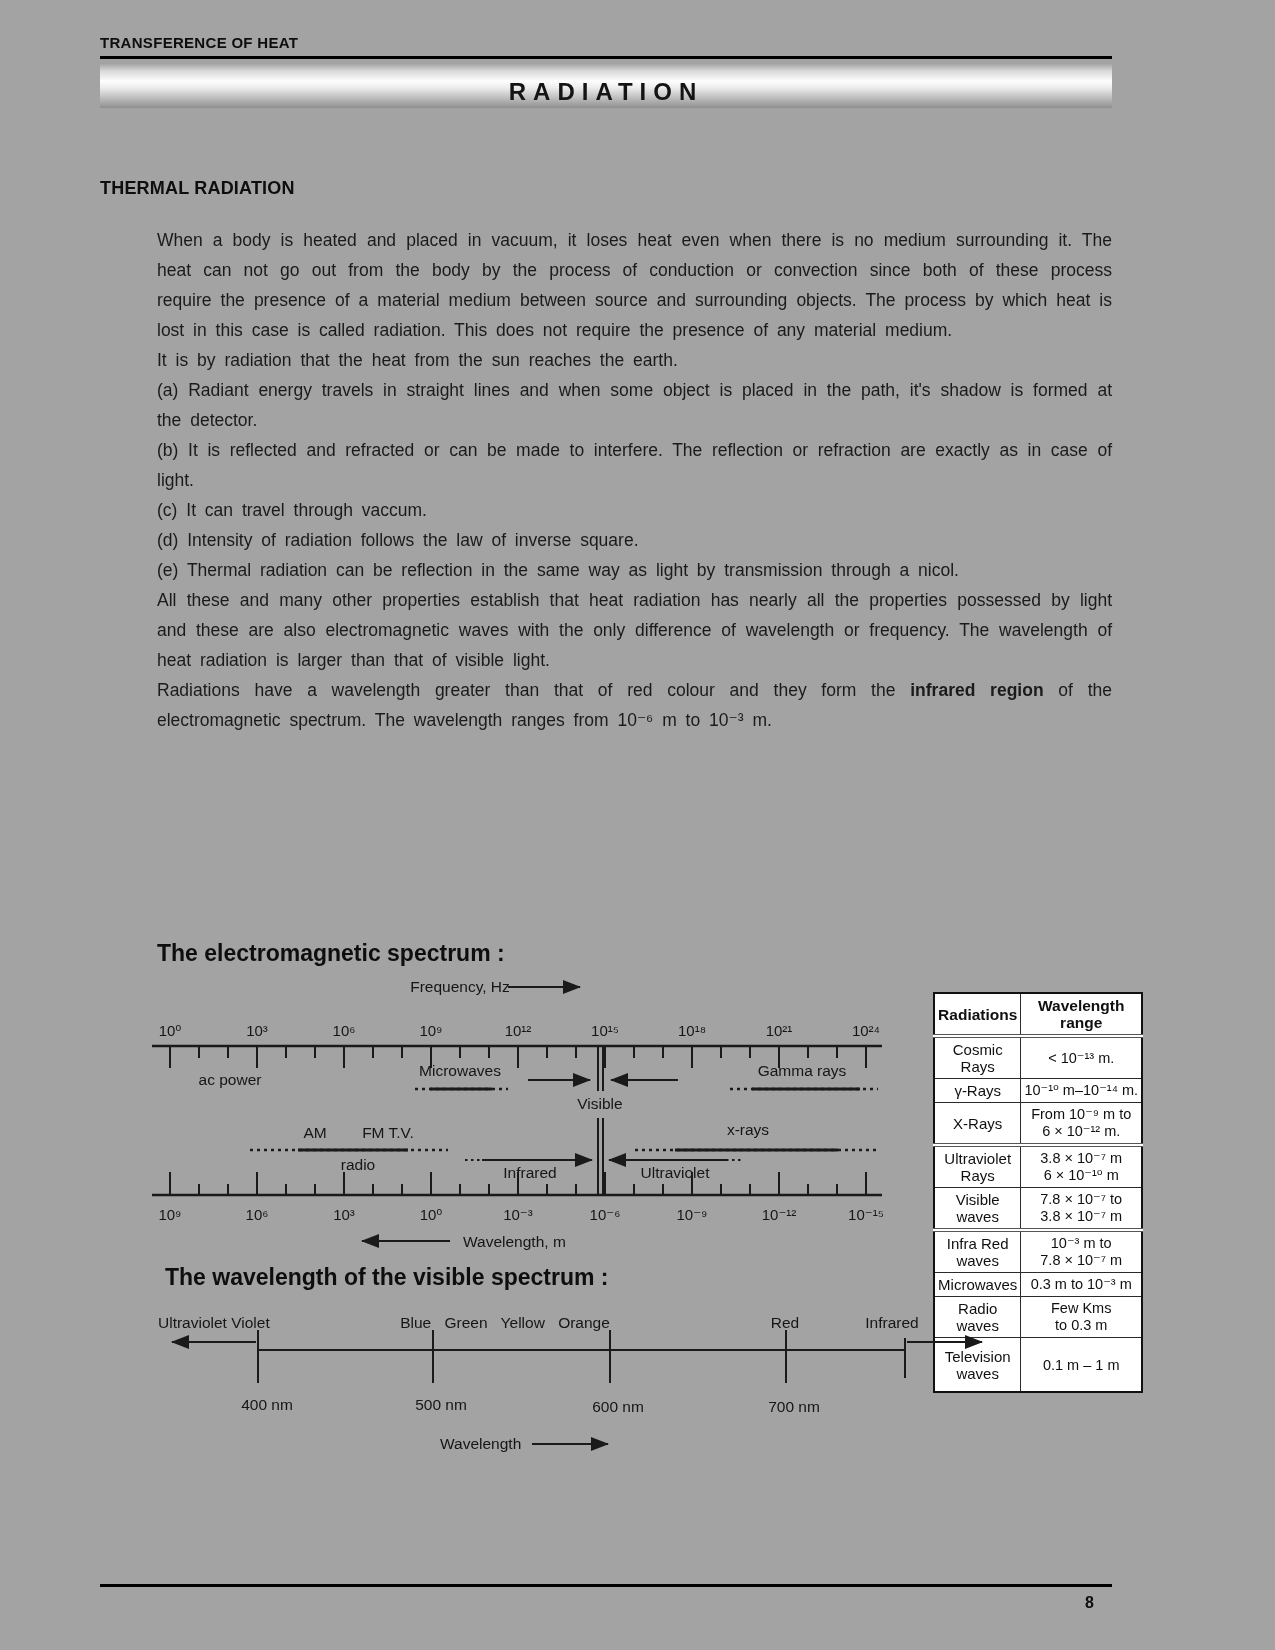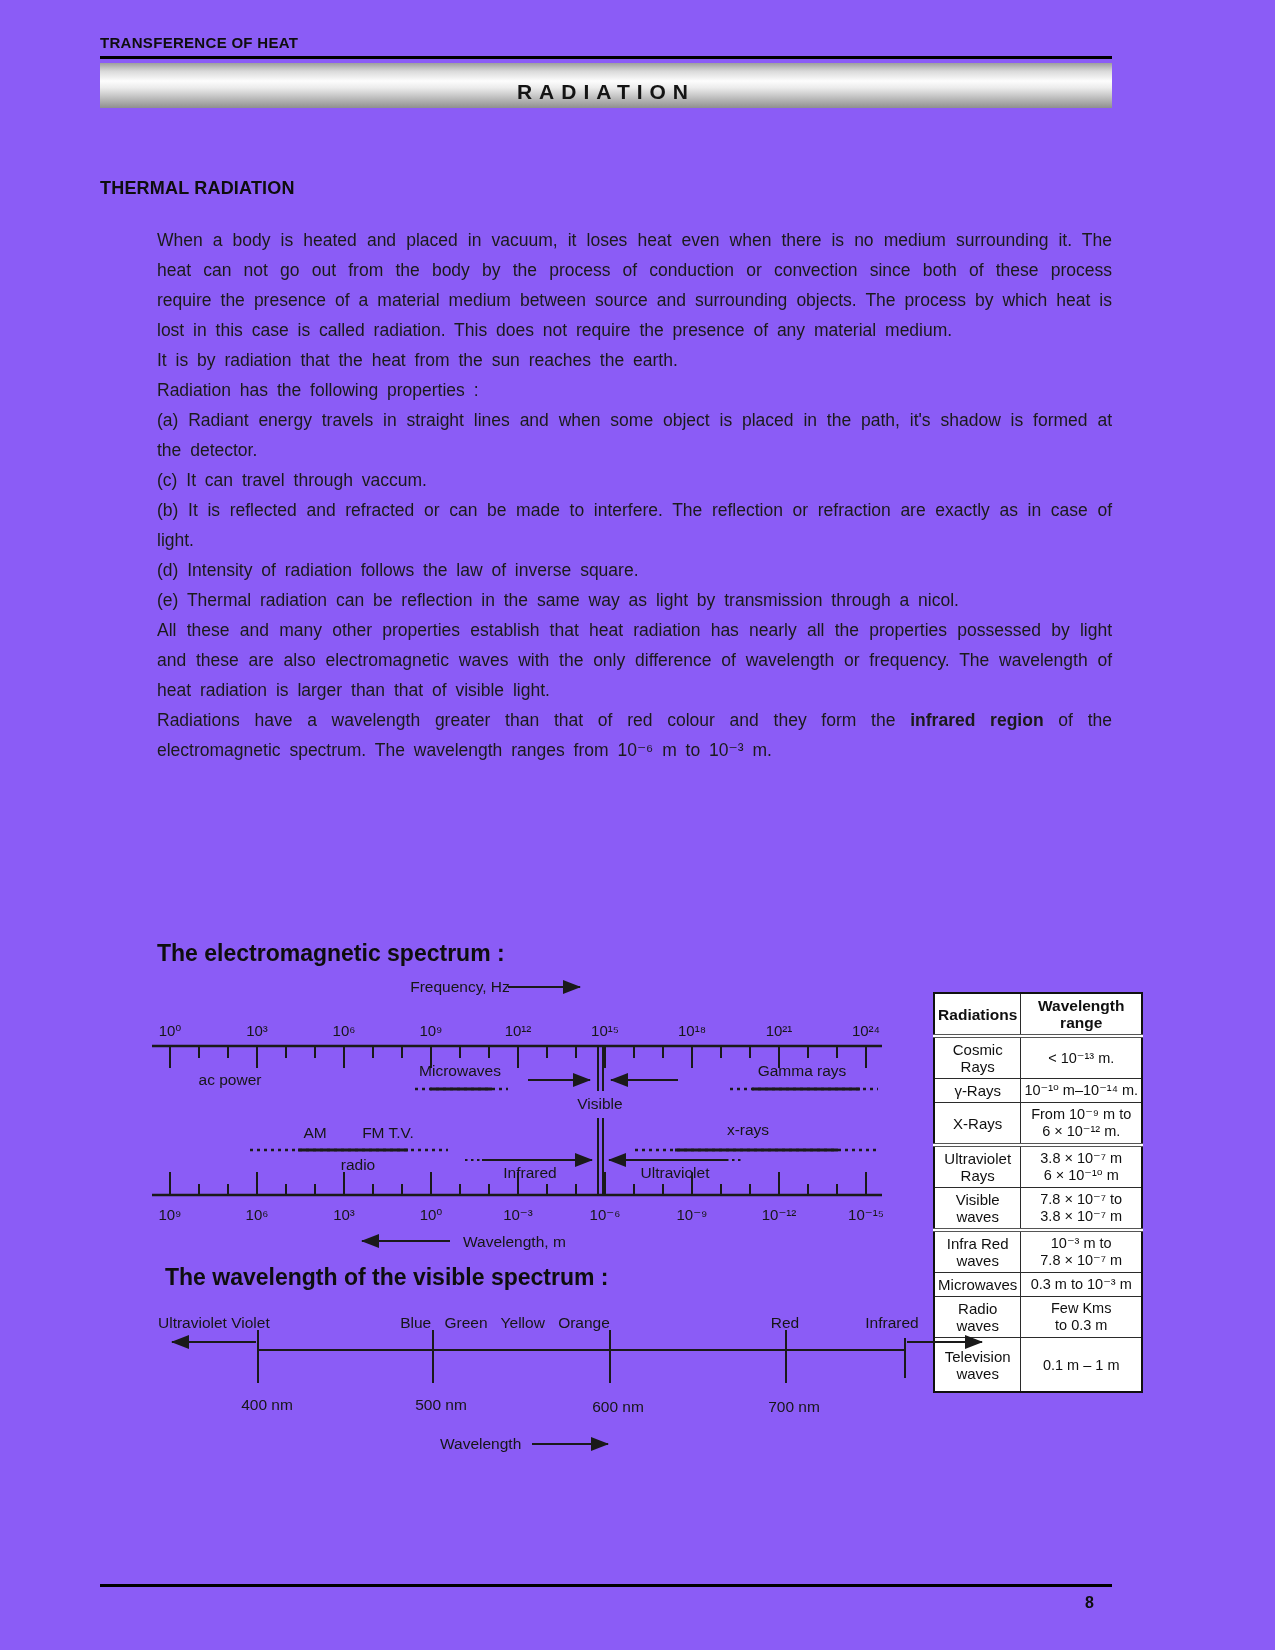--- a/index.html
+++ b/index.html
@@ -1,29 +1,29 @@
 <!DOCTYPE html>
 <html><head>
 <meta charset="utf-8">
 <style>
   * { margin:0; padding:0; box-sizing:border-box; }
   html,body { background:#ffffff; }
   .page {
-    position:relative; width:1275px; height:1650px; background:#8b5cf6;
+    position:relative; width:1275px; height:1650px; background:#a3a3a3;
     font-family:"Liberation Sans","DejaVu Sans",sans-serif; color:#151515; overflow:hidden;
   }
   .content { position:absolute; left:100px; top:34px; width:1012px; }
   .running-head { font-size:15px; font-weight:bold; letter-spacing:.3px; color:#0e0e0e; }
   .head-rule { height:3px; background:#000; margin-top:5px; }
   .banner {
     margin-top:4px; height:45px;
     background:linear-gradient(180deg,#9e9e9e 0%,#d9d9d9 18%,#fdfdfd 40%,#ececec 55%,#c3c3c3 75%,#8f8f8f 100%);
     display:flex; align-items:center; justify-content:center;
   }
-  .banner span { font-size:21px; font-weight:bold; letter-spacing:7px; color:#141414;margin-top:12px; }
+  .banner span { font-size:24px; font-weight:bold; letter-spacing:7px; color:#141414;margin-top:12px; }
   h2.thermal { margin-top:70px; font-size:18px; font-weight:bold; letter-spacing:.2px; color:#0e0e0e; }
   p.para {
     margin-left:57px; margin-top:0; font-size:17.5px; line-height:30px;
     text-align:justify; word-spacing:4px; color:#1b1b1b;
   }
   p.para.first { margin-top:26px; }
   .figures { position:absolute; left:100px; top:940px; width:1030px; }
   .fig-heading { margin-left:57px; font-size:23px; font-weight:bold; color:#0e0e0e; }
   .fig-heading.visible-heading { position:absolute; left:57px; top:324px; margin-left:8px; }
   .em-svg  { position:absolute; left:30px; top:18px; }
@@ -66,24 +66,23 @@
     <div class="running-head">TRANSFERENCE OF HEAT</div>
     <div class="head-rule"></div>
     <div class="banner">
       <span>RADIATION</span>
     </div>
 
     <h2 class="thermal">THERMAL RADIATION</h2>
 
     <p class="para first">When a body is heated and placed in vacuum, it loses heat even when there is no medium surrounding it. The heat can not go out from the body by the process of conduction or convection since both of these process require the presence of a material medium between source and surrounding objects. The process by which heat is lost in this case is called radiation. This does not require the presence of any material medium.</p>
     <p class="para">It is by radiation that the heat from the sun reaches the earth.</p>
-    <p class="para">Radiation has the following properties :</p>
     <p class="para">(a) Radiant energy travels in straight lines and when some object is placed in the path, it's shadow is formed at the detector.</p>
+    <p class="para">(b) It is reflected and refracted or can be made to interfere. The reflection or refraction are exactly as in case of light.</p>
     <p class="para">(c) It can travel through vaccum.</p>
-    <p class="para">(b) It is reflected and refracted or can be made to interfere. The reflection or refraction are exactly as in case of light.</p>
     <p class="para">(d) Intensity of radiation follows the law of inverse square.</p>
     <p class="para">(e) Thermal radiation can be reflection in the same way as light by transmission through a nicol.</p>
     <p class="para">All these and many other properties establish that heat radiation has nearly all the properties possessed by light and these are also electromagnetic waves with the only difference of wavelength or frequency. The wavelength of heat radiation is larger than that of visible light.</p>
     <p class="para"><span>Radiations have a wavelength greater than that of red colour and they form the </span><b>infrared region</b><span> of the electromagnetic spectrum. The wavelength ranges from 10⁻⁶ m to 10⁻³ m.</span></p>
   </div>
 
   <div class="figures">
     <div class="fig-heading">The electromagnetic spectrum :</div>
 
     <svg class="em-svg" width="780" height="300" viewBox="0 0 780 300">

